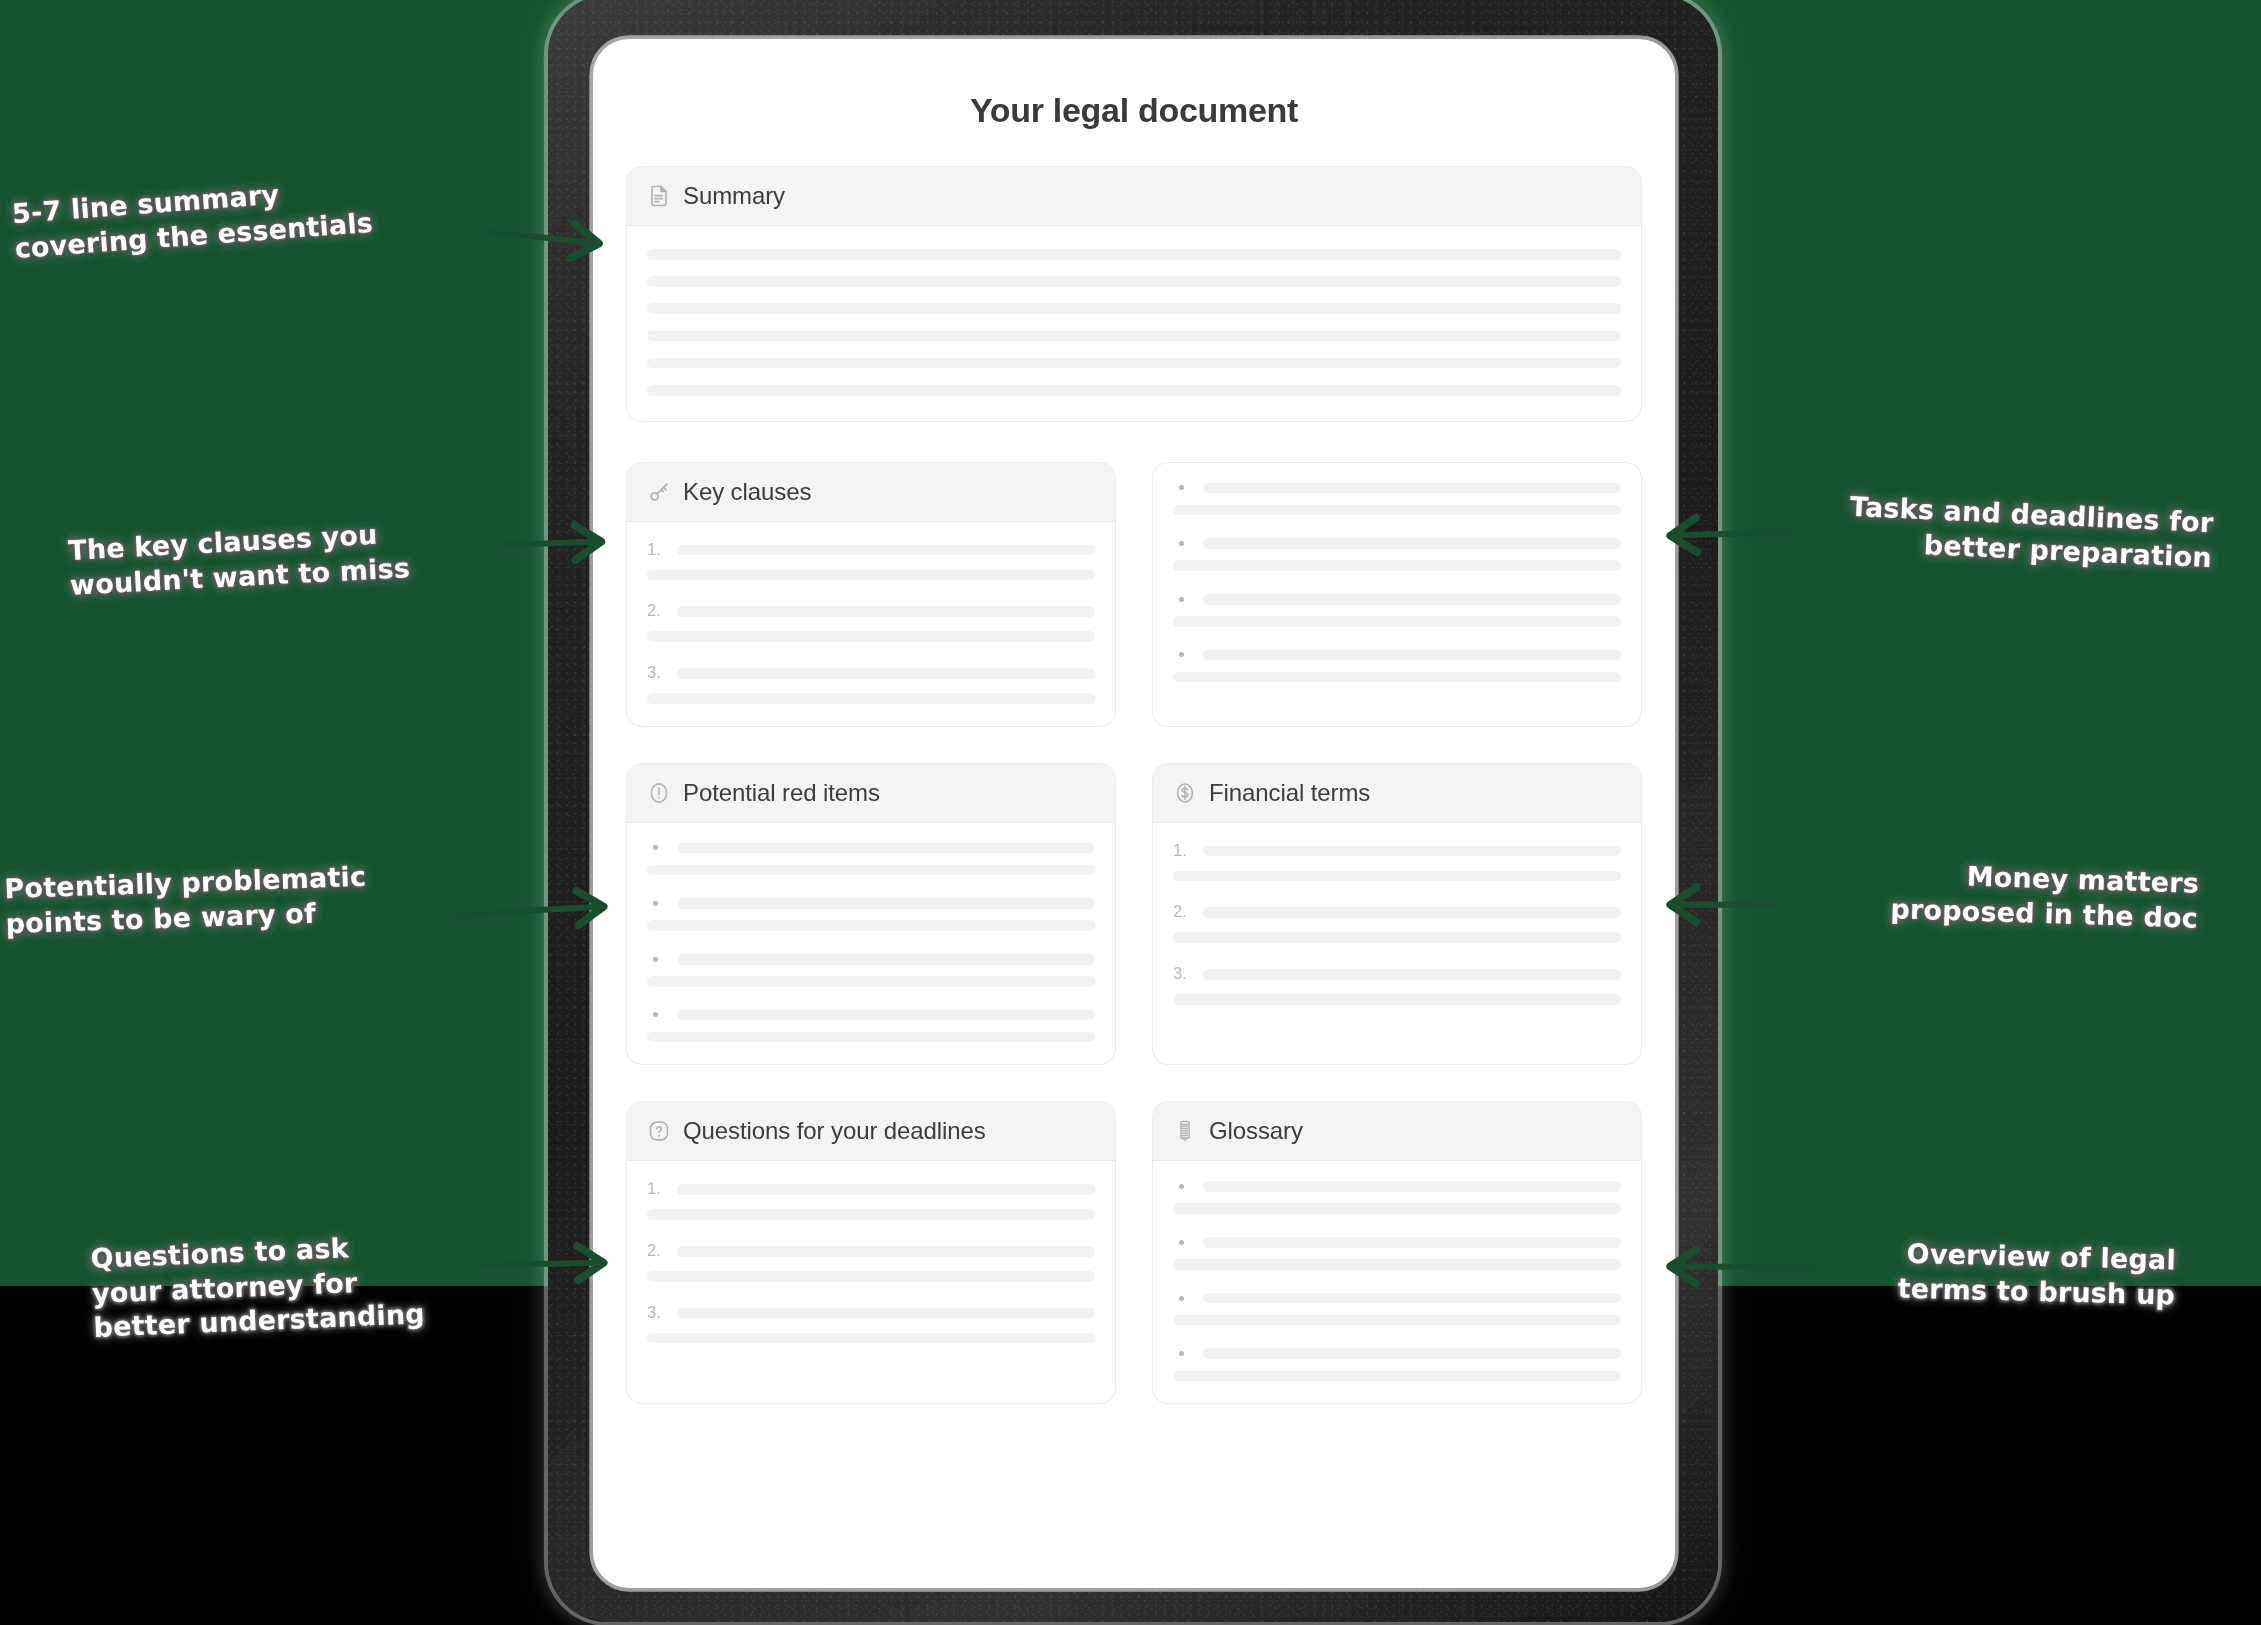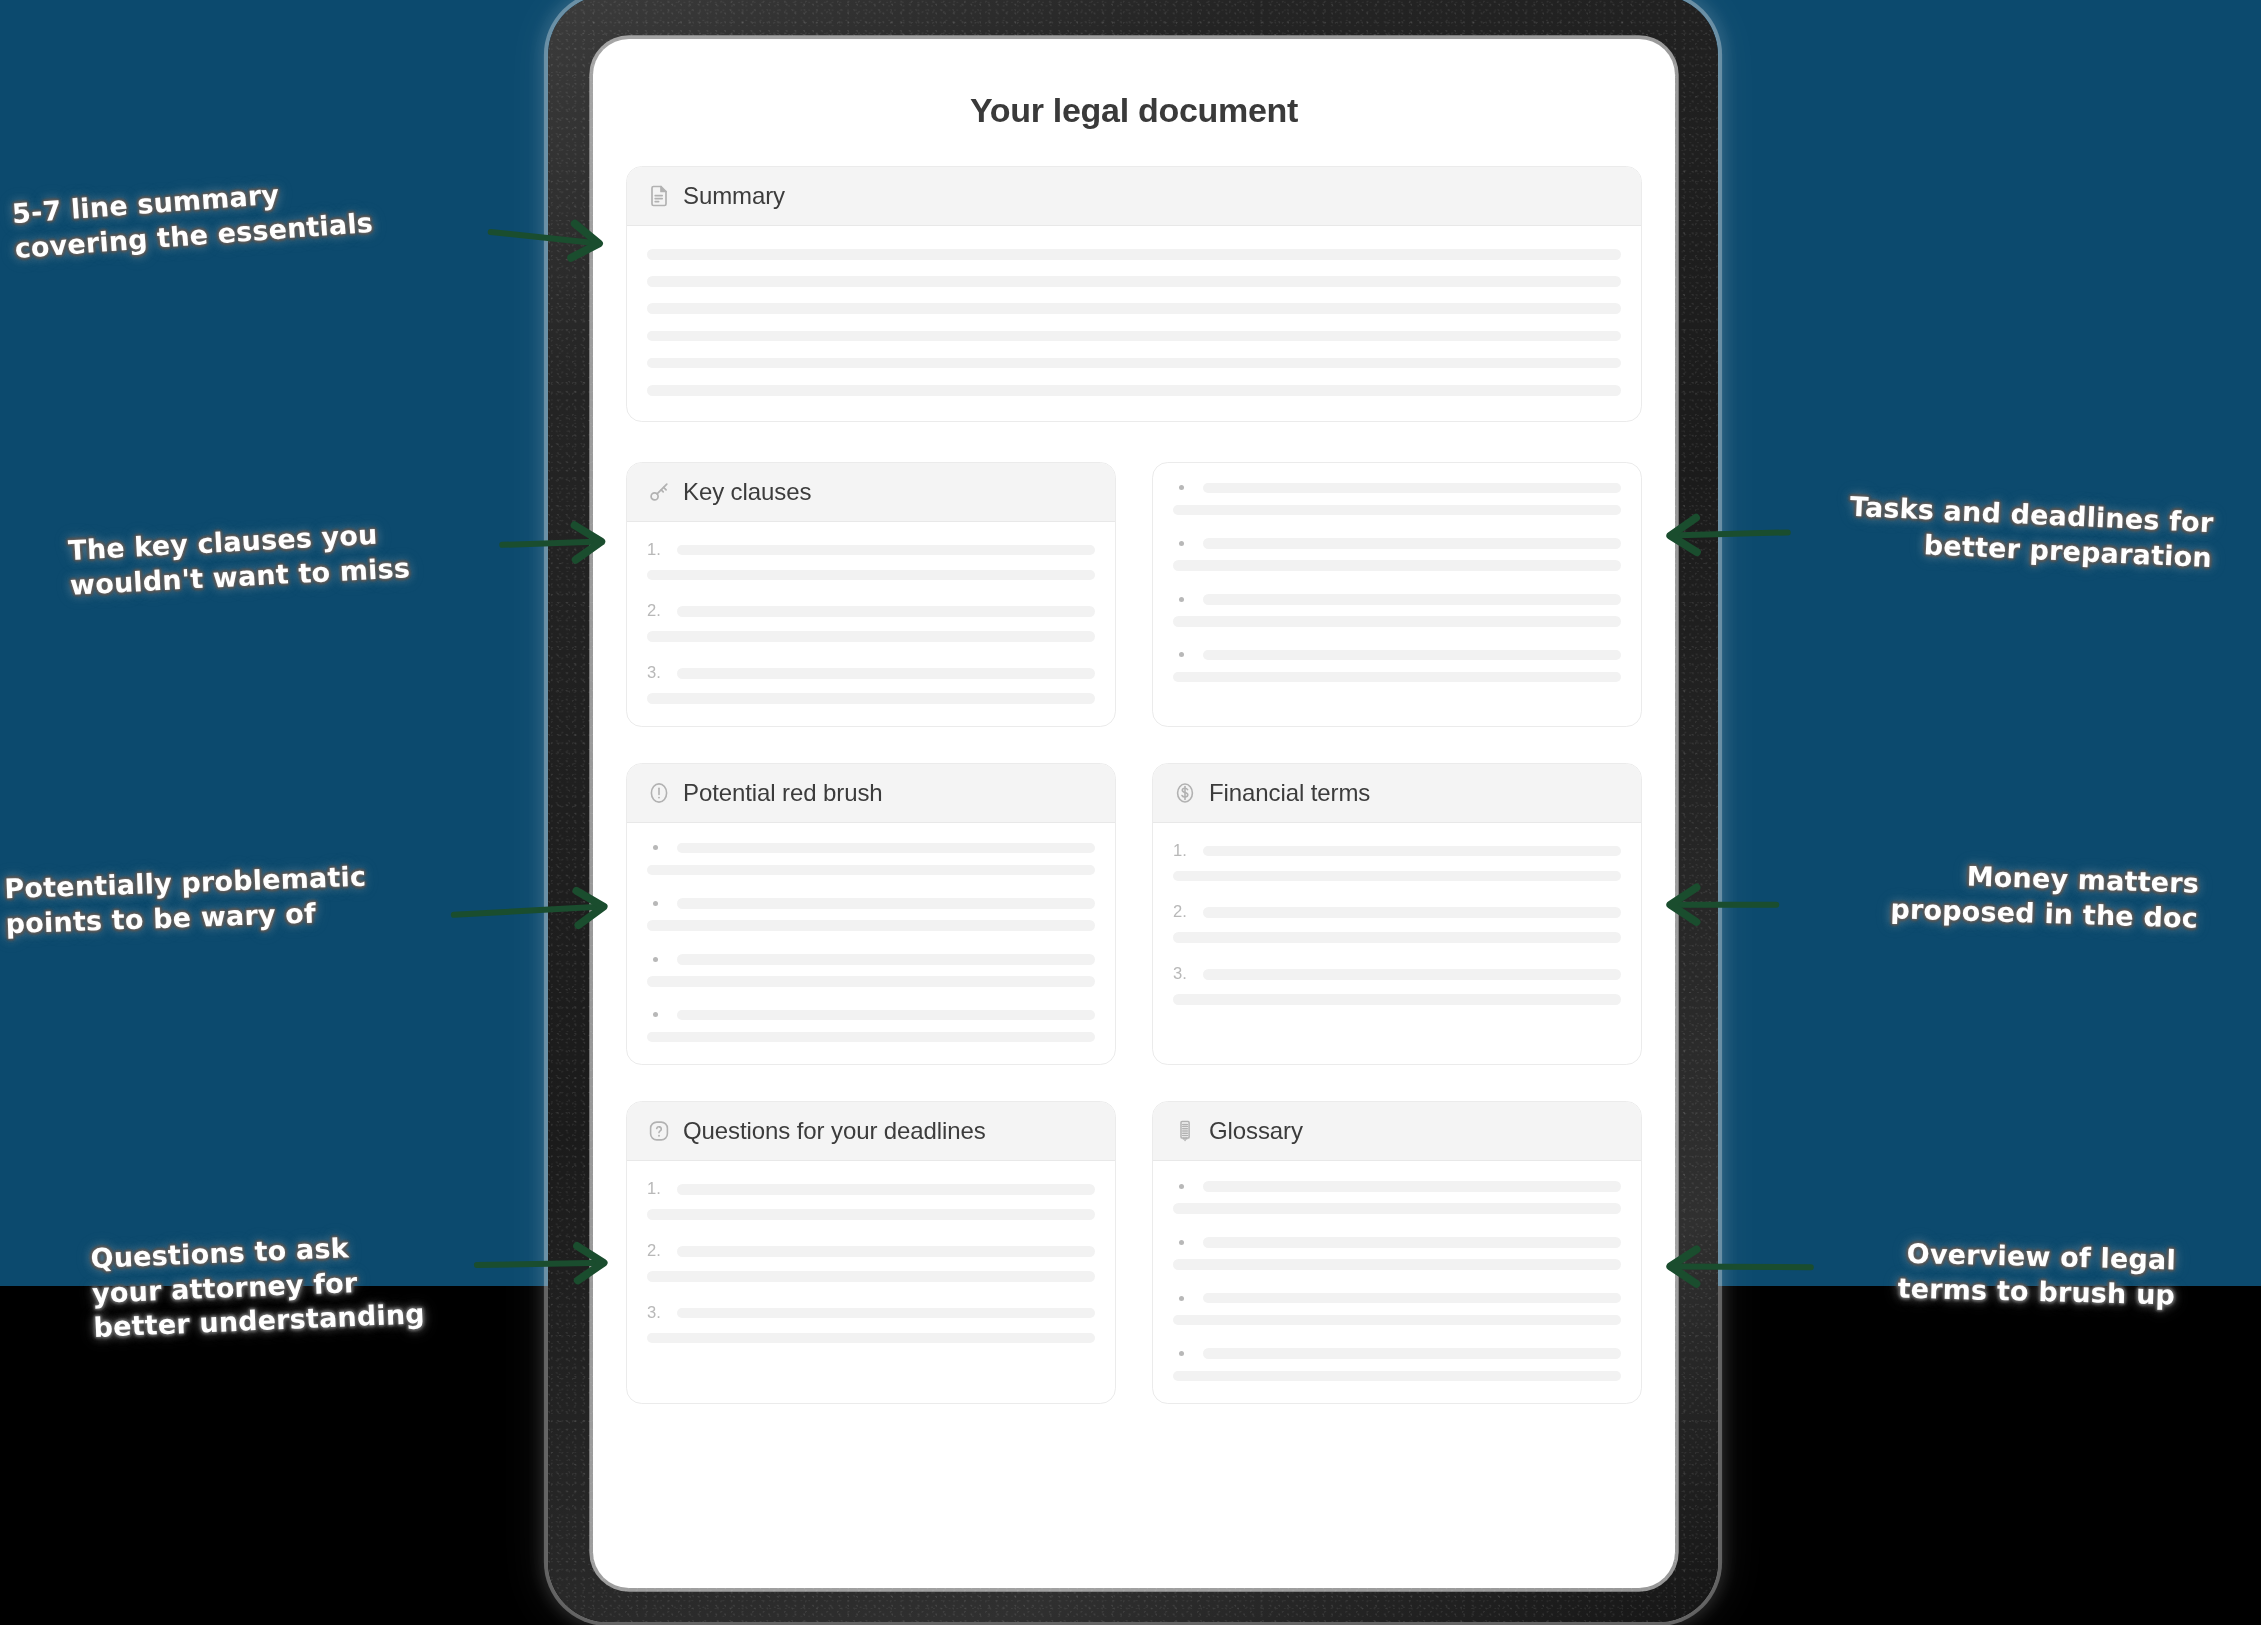--- a/index.html
+++ b/index.html
@@ -9,21 +9,21 @@
     height: 1626px;
     background: #000000;
     overflow: hidden;
     font-family: "Liberation Sans", sans-serif;
   }
 
   #stage {
     position: relative;
     width: 2261px;
     height: 1286px;
-    background: #0c4a6e;
+    background: #14532d;
   }
 
   
   #device-frame {
     position: absolute;
     left: 548px;
     top: -4.6px;
     width: 1170px;
     height: 1627px;
     border-radius: 60px;
@@ -322,21 +322,21 @@
 
         <div class="card">
           <div class="card-header">
             <span class="hdr-icon">
               <svg viewBox="0 0 24 24" fill="none" stroke="currentColor" stroke-width="1.6" stroke-linecap="round" stroke-linejoin="round">
                 <ellipse cx="12" cy="12" rx="7.6" ry="9.1"></ellipse>
                 <path d="M12 7.3v6.1"></path>
                 <circle cx="12" cy="16.6" r="0.95" fill="currentColor" stroke="none"></circle>
               </svg>
             </span>
-            <span class="card-title">Potential red brush</span>
+            <span class="card-title">Potential red items</span>
           </div>
           <div class="card-body">
             <div class="list-row">
               <div class="row-top">
                 <span class="marker-dot">
                     <i></i>
                   </span>
                 <span class="sk"></span>
               </div>
               <div class="sk w-full"></div>

